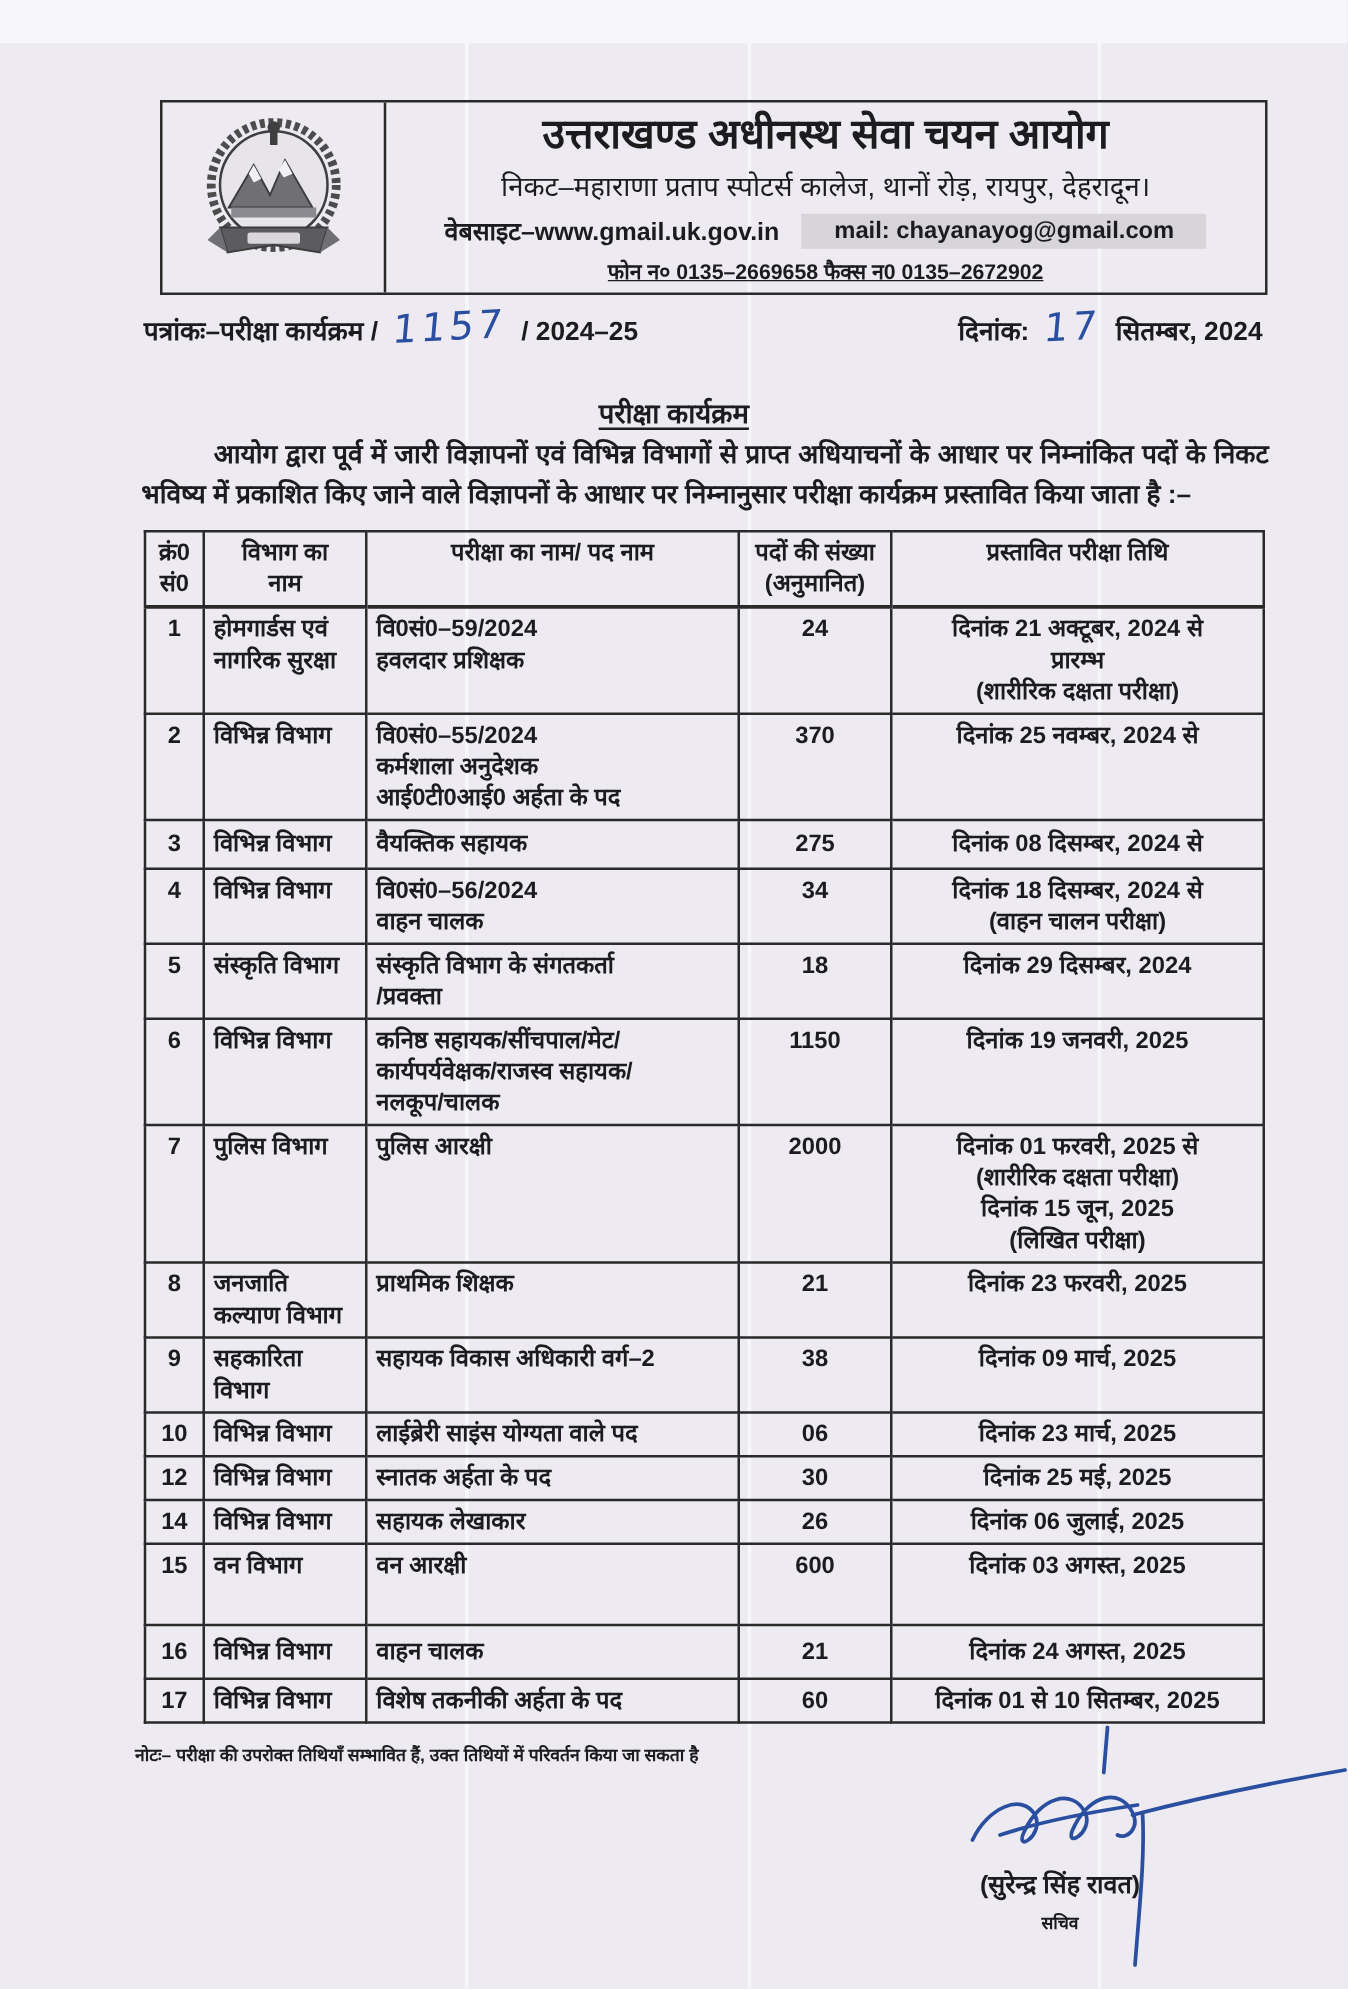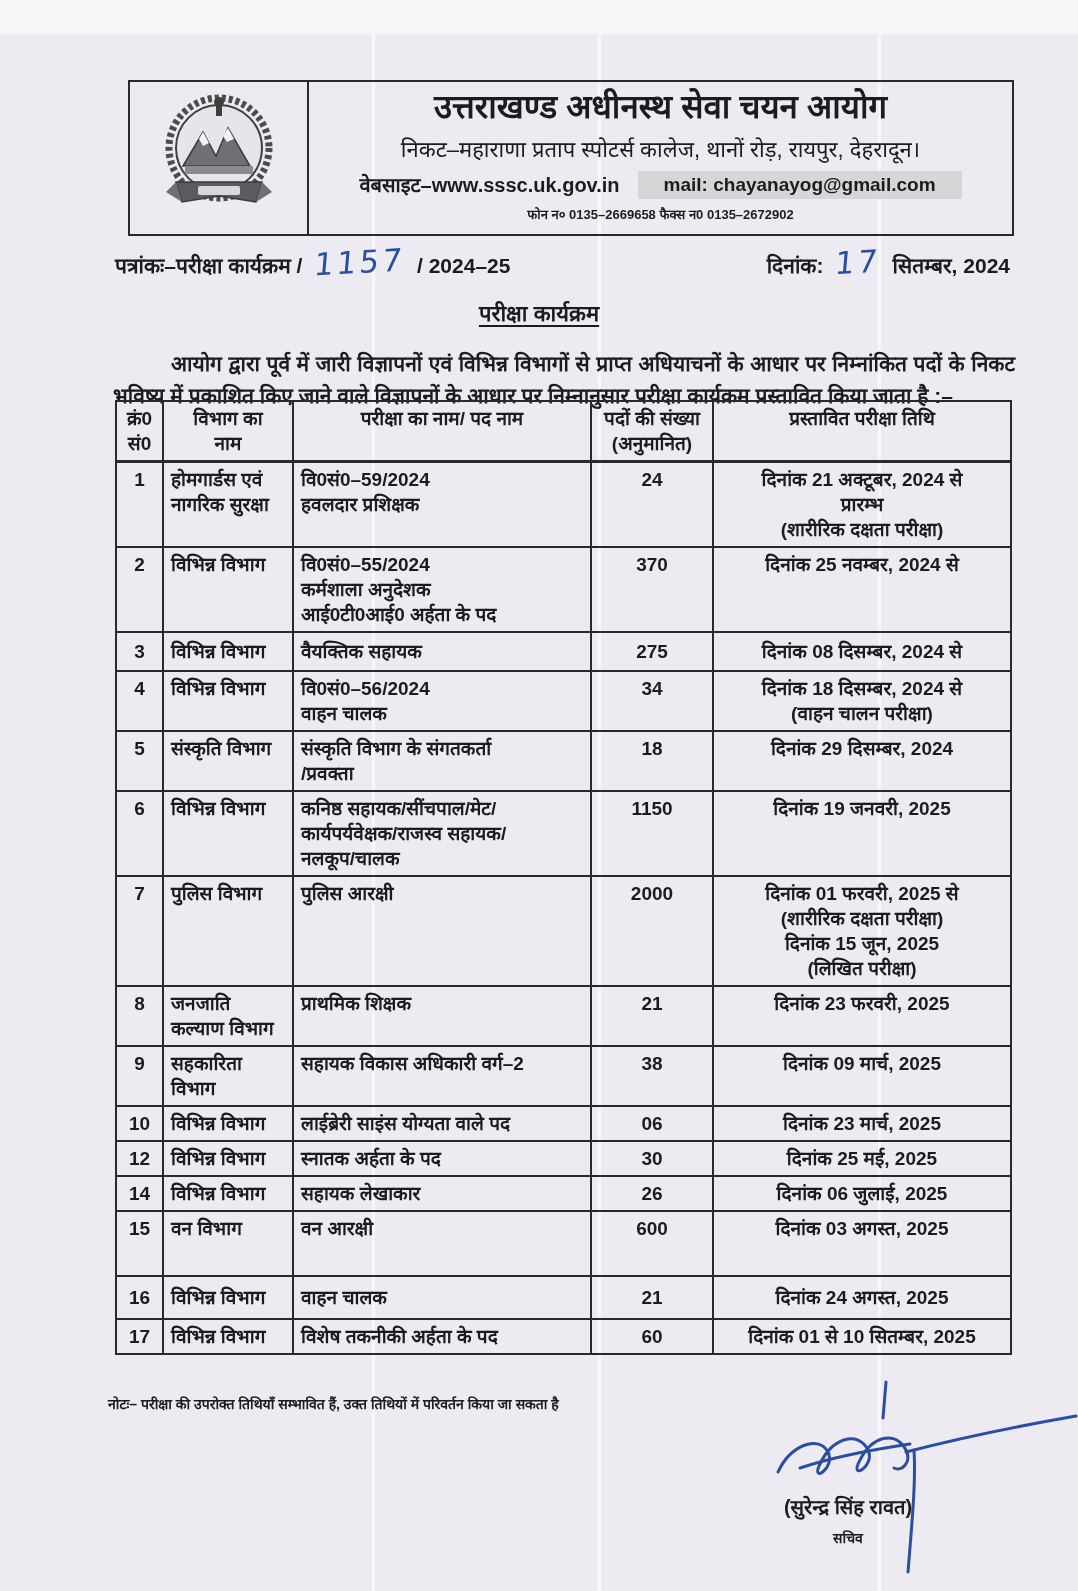--- a/index.html
+++ b/index.html
@@ -19,45 +19,45 @@
     position:absolute;left:128px;top:80px;width:882px;height:152px;
     border:2px solid #2a2a2a;display:flex;background:transparent;
   }
   .logo-cell{width:177px;border-right:2px solid #2a2a2a;display:flex;align-items:center;justify-content:center;}
   .head-cell{flex:1;text-align:center;padding-top:6px;}
   .org-name{font-size:33px;font-weight:700;letter-spacing:0;line-height:1.15;}
   .org-address{font-size:22px;font-weight:400;margin-top:7px;}
   .org-web-line{margin-top:8px;display:flex;justify-content:center;align-items:center;gap:18px;}
   .org-web{font-size:20px;font-weight:700;}
   .org-mail{font-size:19px;font-weight:700;background:#d7d5d8;padding:3px 26px;}
-  .org-phone{font-size:13px;font-weight:600;margin-top:6px;}
+  .org-phone{font-size:17px;font-weight:600;margin-top:6px;text-decoration:underline;}
   
   .ref-line{
     position:absolute;left:115px;right:68px;top:250px;
     display:flex;justify-content:space-between;align-items:flex-end;
     font-size:21px;font-weight:700;
   }
   .hand{
     font-family:"DejaVu Sans",sans-serif;
     color:#2b4fa0;font-size:31px;font-weight:400;line-height:.8;
     display:inline-block;transform:rotate(-3deg) skewX(-8deg);
     padding:0 6px;letter-spacing:3px;
   }
   .doc-heading{
-    position:absolute;left:0;right:0;top:297px;text-align:center;
+    position:absolute;left:0;right:0;top:314px;text-align:center;
     font-size:22px;font-weight:700;text-decoration:underline;text-underline-offset:4px;
   }
   .intro{
     position:absolute;left:113px;width:902px;top:348px;
     font-size:21px;font-weight:600;line-height:1.5;text-align:justify;
     text-indent:58px;
   }
   
   table.sched{
-    position:absolute;left:115px;top:400px;width:895px;
+    position:absolute;left:115px;top:424px;width:895px;
     border-collapse:collapse;table-layout:fixed;
   }
   table.sched th,table.sched td{
     border:2px solid #2a2a2a;
     font-size:19px;font-weight:700;line-height:25px;
     padding:4px 7px;vertical-align:top;white-space:pre-line;
   }
   table.sched th{border-bottom:3px solid #2a2a2a;text-align:center;vertical-align:top;}
   col.c-sn{width:47px;} col.c-dept{width:130px;} col.c-exam{width:298px;}
   col.c-posts{width:122px;} col.c-date{width:298px;}
@@ -107,21 +107,21 @@
           <path d="M18 92 L8 102 L24 112 Z" fill="#6f6f74"></path>
           <path d="M104 92 L114 102 L98 112 Z" fill="#6f6f74"></path>
           <rect x="40" y="96" width="42" height="9" rx="2" fill="#d9d7dc"></rect>
         </svg>
       </span>
     </div>
     <div class="head-cell">
       <div class="org-name">उत्तराखण्ड अधीनस्थ सेवा चयन आयोग</div>
       <div class="org-address">निकट–महाराणा प्रताप स्पोटर्स कालेज, थानों रोड़, रायपुर, देहरादून।</div>
       <div class="org-web-line">
-        <span class="org-web">वेबसाइट–www.sssc.uk.gov.in</span>
+        <span class="org-web">वेबसाइट–www.gmail.uk.gov.in</span>
         <span class="org-mail">mail: chayanayog@gmail.com</span>
       </div>
       <div class="org-phone">फोन न० 0135–2669658 फैक्स न0 0135–2672902</div>
     </div>
   </div>
 
   <div class="ref-line">
     <span>
       <span>पत्रांकः–परीक्षा कार्यक्रम /</span>
       <span class="hand">1157</span>

